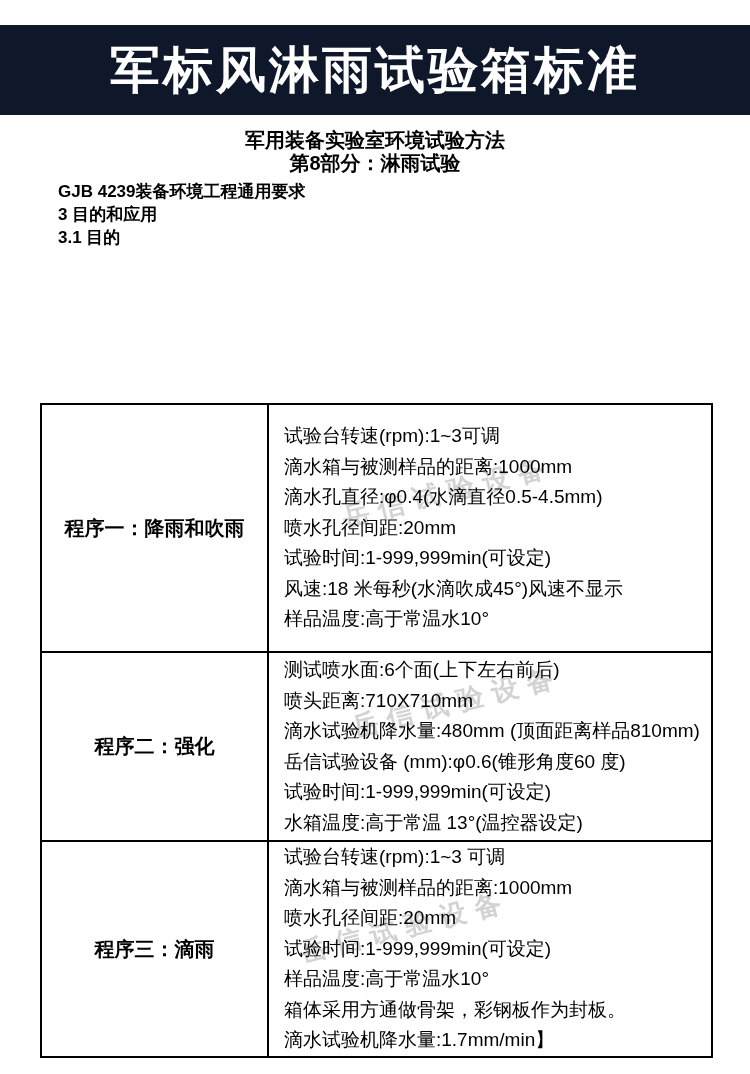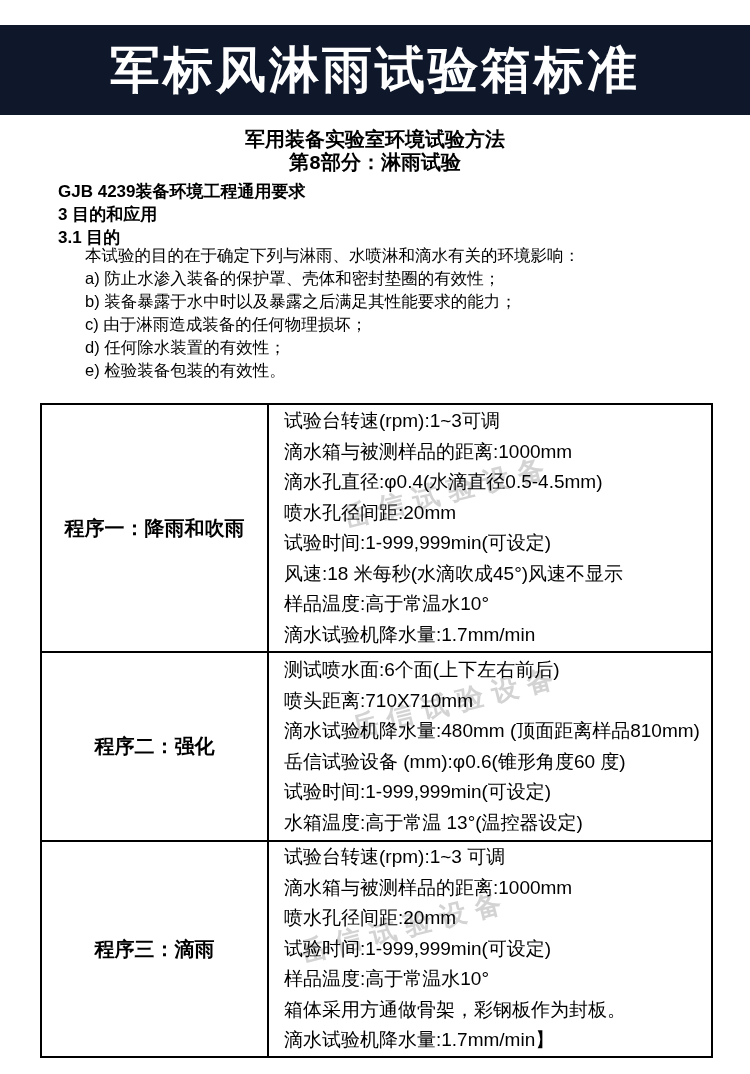--- a/index.html
+++ b/index.html
@@ -29,21 +29,20 @@
   }
   
   .subtitle {
     position: absolute;
     top: 129px; left: 0;
     width: 750px;
     text-align: center;
     font-size: 20px;
     font-weight: bold;
     line-height: 23px;
-    font-family: Liberation Mono, monospace;
   }
   
   .headings {
     position: absolute;
     left: 58px; top: 180px;
     font-size: 17px;
     font-weight: bold;
     line-height: 23px;
   }
   
@@ -121,47 +120,36 @@
     <div>军用装备实验室环境试验方法</div>
     <div>第8部分：淋雨试验</div>
   </div>
 
   <div class="headings">
     <div>GJB 4239装备环境工程通用要求</div>
     <div>3  目的和应用</div>
     <div>3.1  目的</div>
   </div>
 
-  <div class="purpose">
-    <div>本试验的目的在于确定下列与淋雨、水喷淋和滴水有关的环境影响：</div>
-    <div id="purpose-list">
-        <div class="purpose-item">a)  防止水渗入装备的保护罩、壳体和密封垫圈的有效性；</div>
-        <div class="purpose-item">b)  装备暴露于水中时以及暴露之后满足其性能要求的能力；</div>
-        <div class="purpose-item">c)  由于淋雨造成装备的任何物理损坏；</div>
-        <div class="purpose-item">d)  任何除水装置的有效性；</div>
-        <div class="purpose-item">e)  检验装备包装的有效性。</div>
-      </div>
-  </div>
 
   <div class="watermark" style="left:343px; top:500px;">岳信试验设备</div>
   <div class="watermark" style="left:352px; top:710px;">岳信试验设备</div>
   <div class="watermark" style="left:300px; top:935px;">岳信试验设备</div>
 
   <div class="spec-table" id="spec-table">
       <div class="spec-row">
         <div class="spec-label">程序一：降雨和吹雨</div>
         <div class="spec-lines">
           <div class="spec-line">试验台转速(rpm):1~3可调</div>
           <div class="spec-line">滴水箱与被测样品的距离:1000mm</div>
           <div class="spec-line">滴水孔直径:φ0.4(水滴直径0.5-4.5mm)</div>
           <div class="spec-line">喷水孔径间距:20mm</div>
           <div class="spec-line">试验时间:1-999,999min(可设定)</div>
           <div class="spec-line">风速:18 米每秒(水滴吹成45°)风速不显示</div>
           <div class="spec-line">样品温度:高于常温水10°</div>
-          <div class="spec-line">滴水试验机降水量:1.7mm/min</div>
         </div>
       </div>
       <div class="spec-row">
         <div class="spec-label">程序二：强化</div>
         <div class="spec-lines">
           <div class="spec-line">测试喷水面:6个面(上下左右前后)</div>
           <div class="spec-line">喷头距离:710X710mm</div>
           <div class="spec-line">滴水试验机降水量:480mm (顶面距离样品810mm)</div>
           <div class="spec-line">岳信试验设备 (mm):φ0.6(锥形角度60 度)</div>
           <div class="spec-line">试验时间:1-999,999min(可设定)</div>

